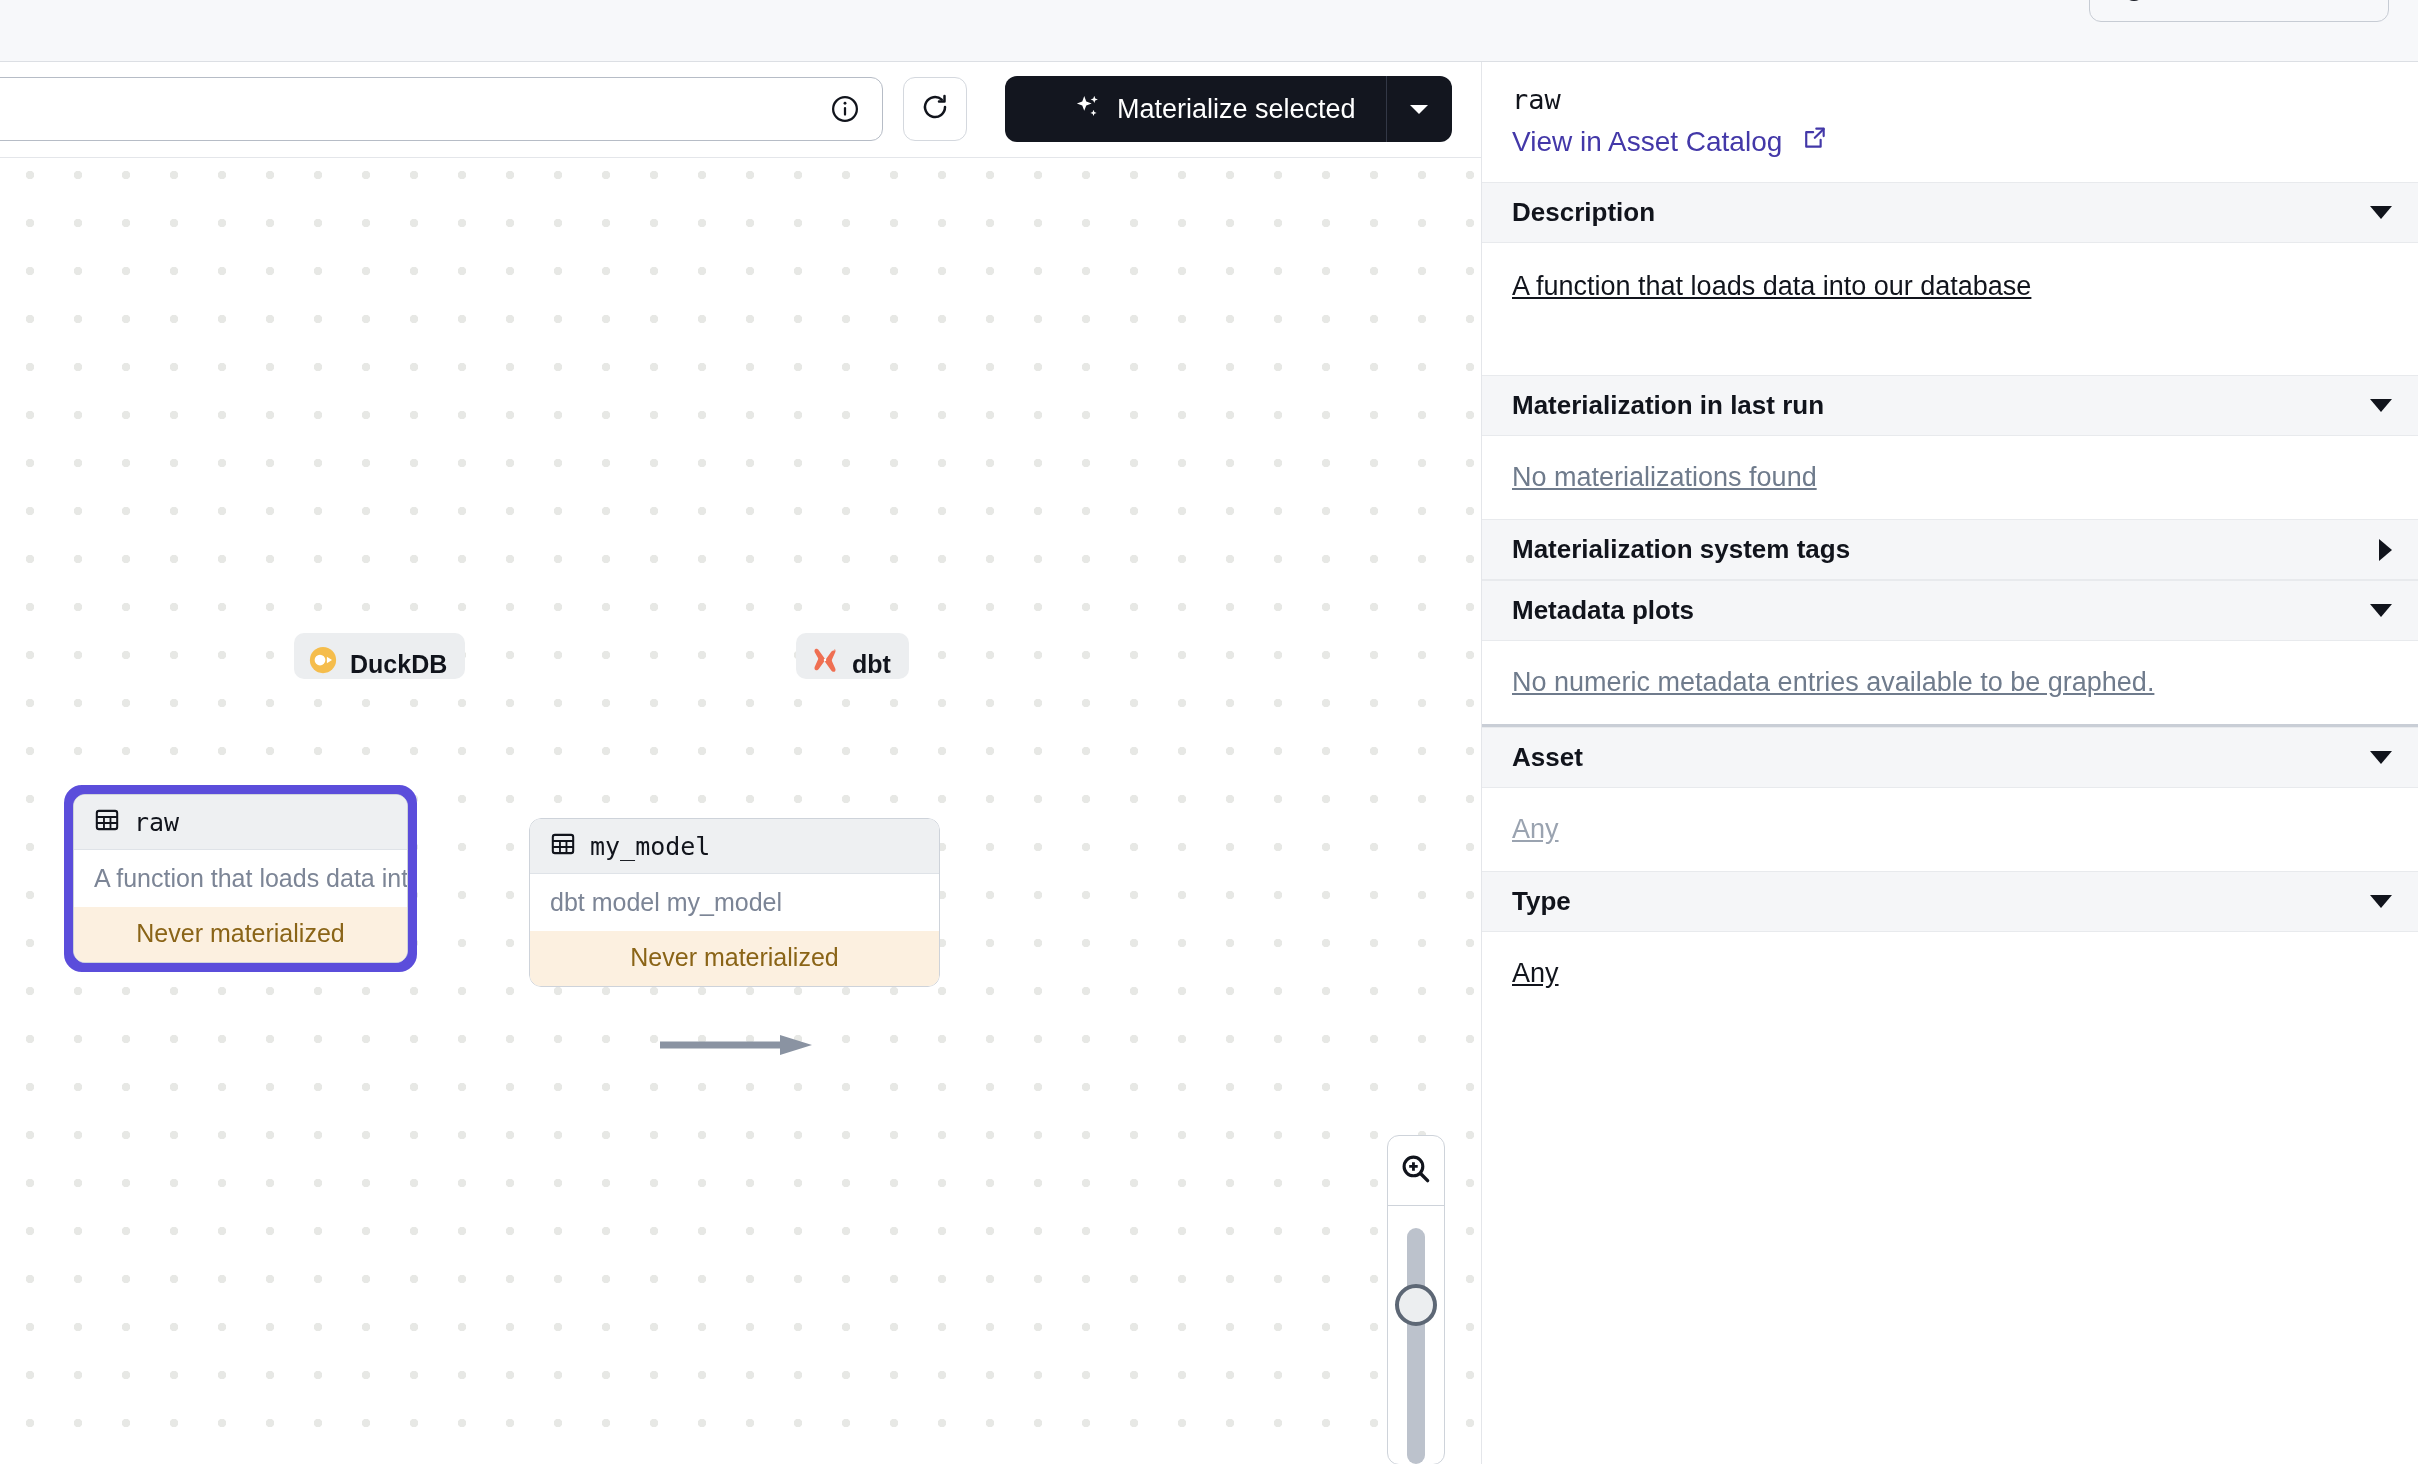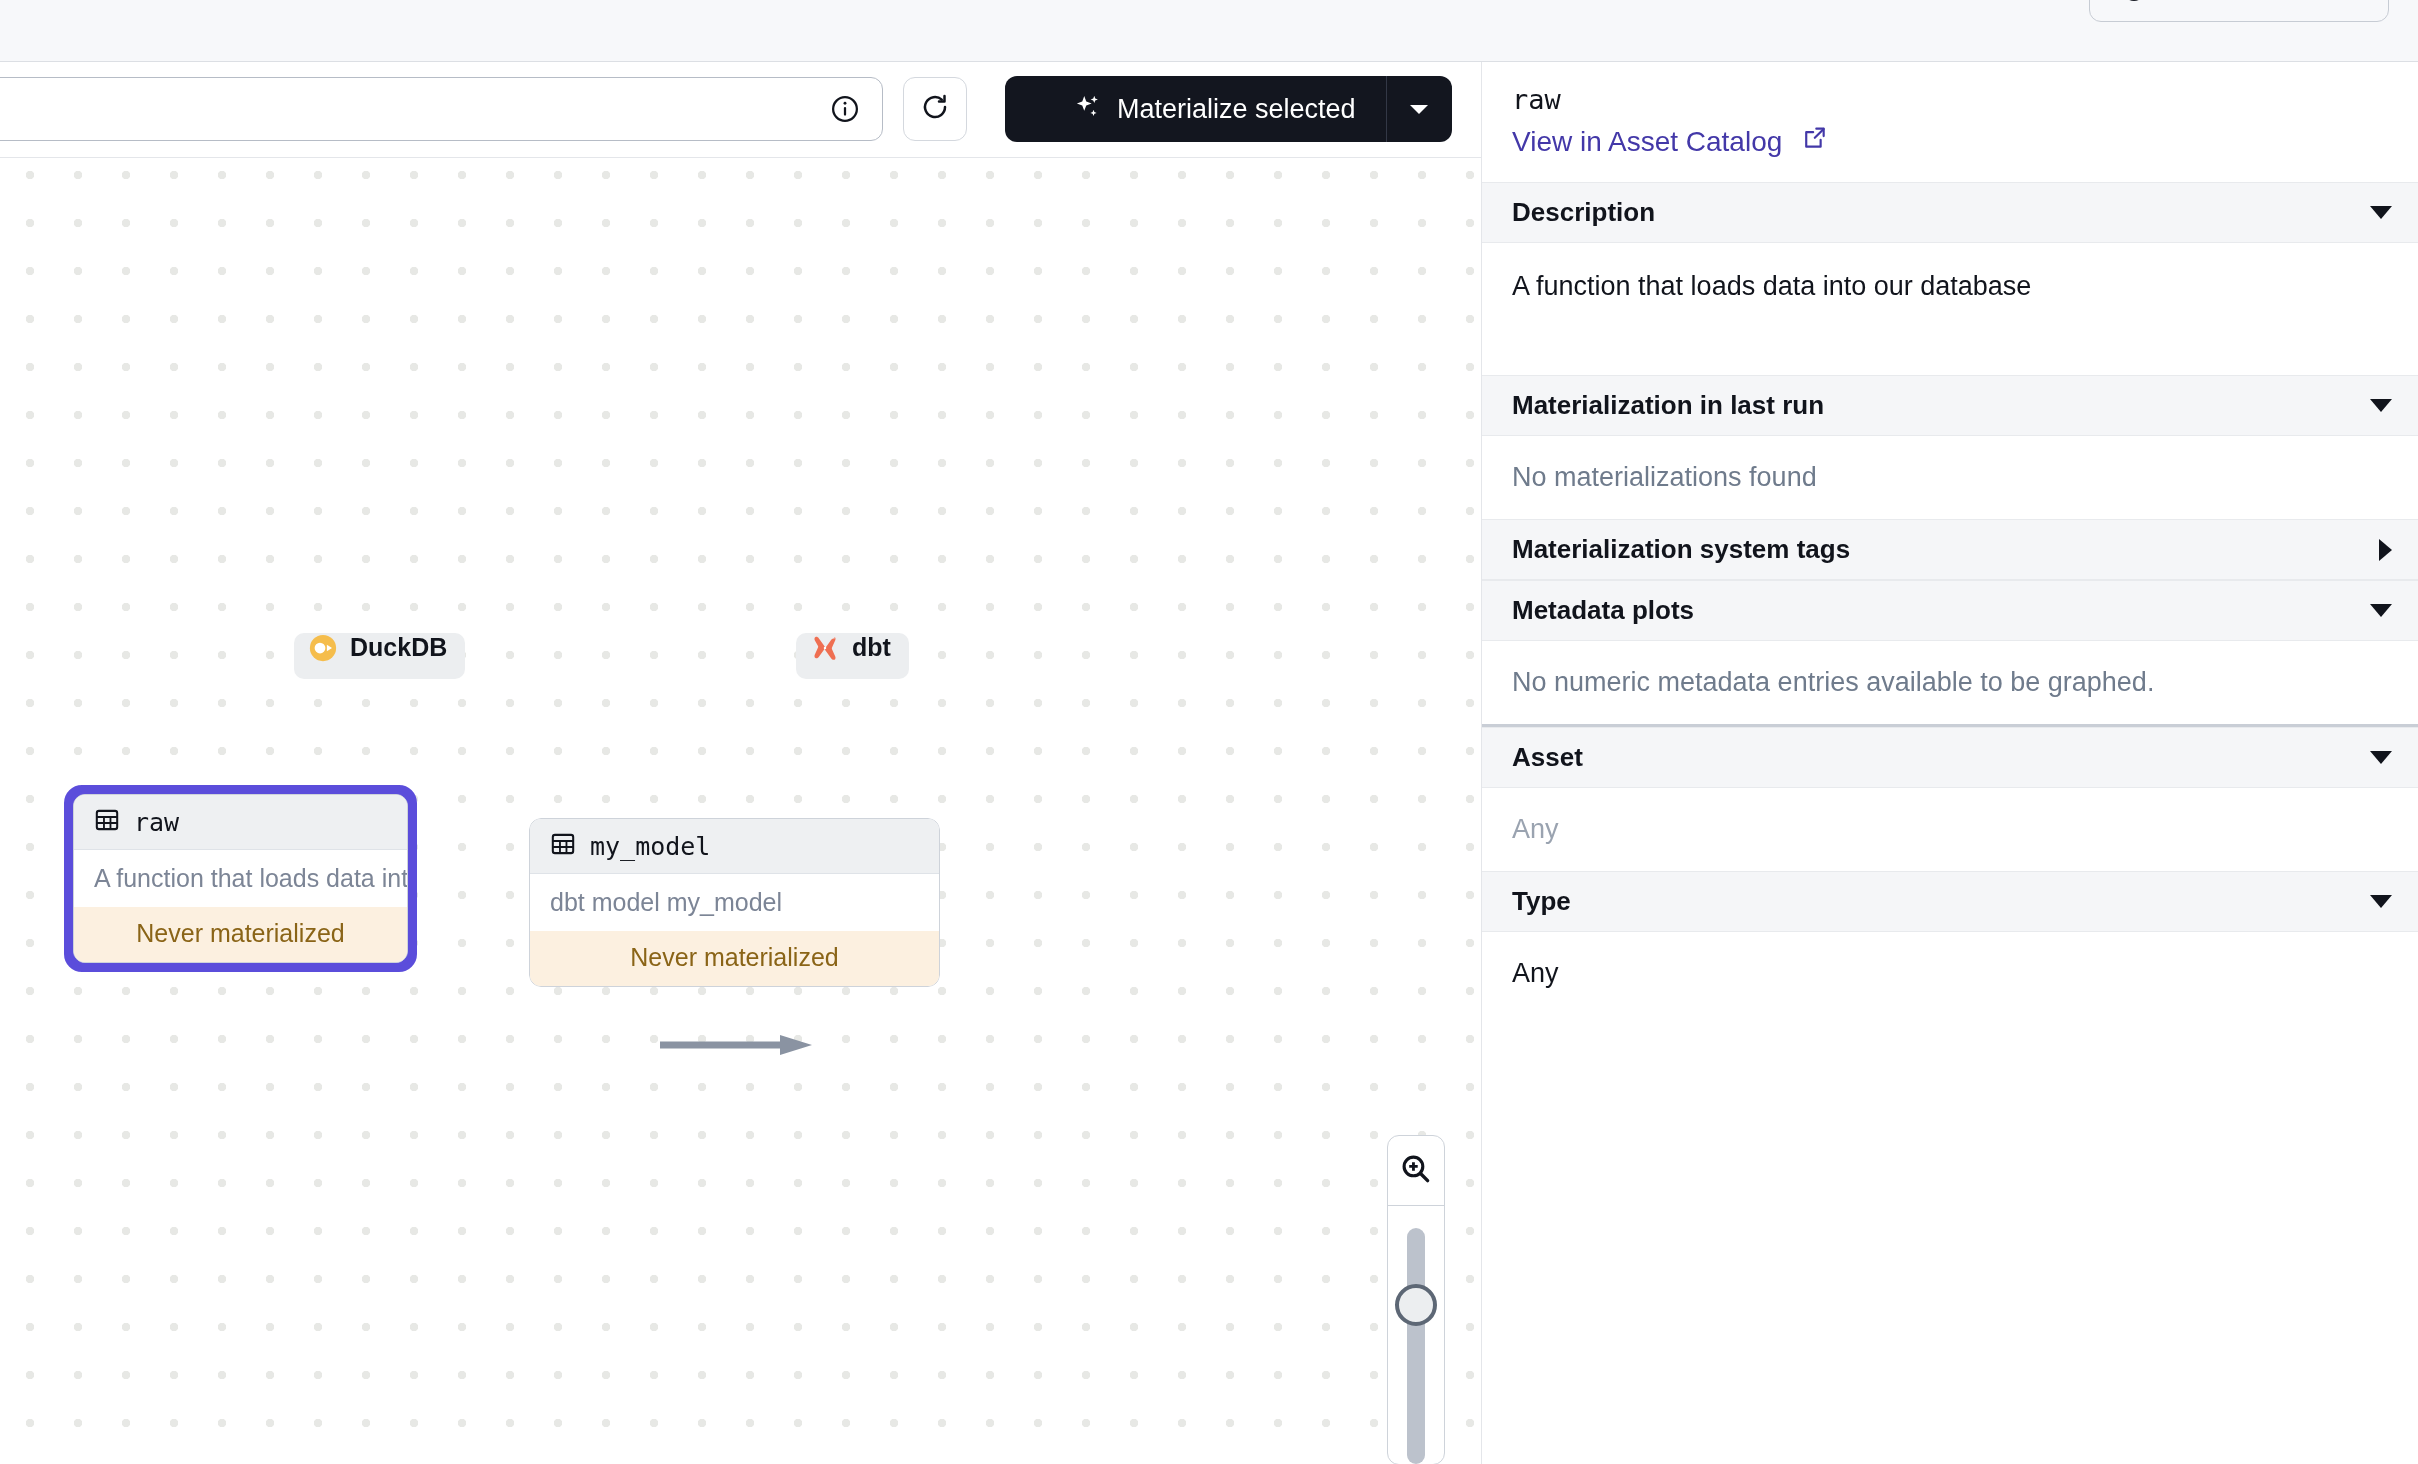--- a/index.html
+++ b/index.html
@@ -201,21 +201,21 @@
 
   .edge {
     position: absolute;
     left: 660px; top: 873px;
     width: 152px; height: 26px;
   }
 
   .tag-chip {
     position: absolute;
     display: flex;
-    align-items: flex-start;
+    align-items: flex-end;
     gap: 12px;
     height: 46px;
     padding: 0 18px 0 14px;
     background: #eceef0;
     border-radius: 10px;
   }
   .tag-label {
     font-size: 25px;
     color: #11141c;
     font-weight: bold;
@@ -318,21 +318,21 @@
   .tri-right {
     width: 0; height: 0;
     border-top: 11px solid transparent;
     border-bottom: 11px solid transparent;
     border-left: 13px solid #11141c;
   }
   .section-body {
     background: #ffffff;
     padding: 28px 30px 34px 30px;
   }
-  .body-text { font-size: 27px; color: #11141c; }
+  .body-text { font-size: 27px; color: #11141c; text-decoration: underline; }
   .body-text.muted { color: #6f7b8c; }
   .body-text.placeholder { color: #9aa3b0; }
   .section-body.short { padding: 26px 30px 26px 30px; }
   .divider-thick {
     height: 3px;
     background: #c9ced6;
   }
 </style>
 </head>
 <body>

